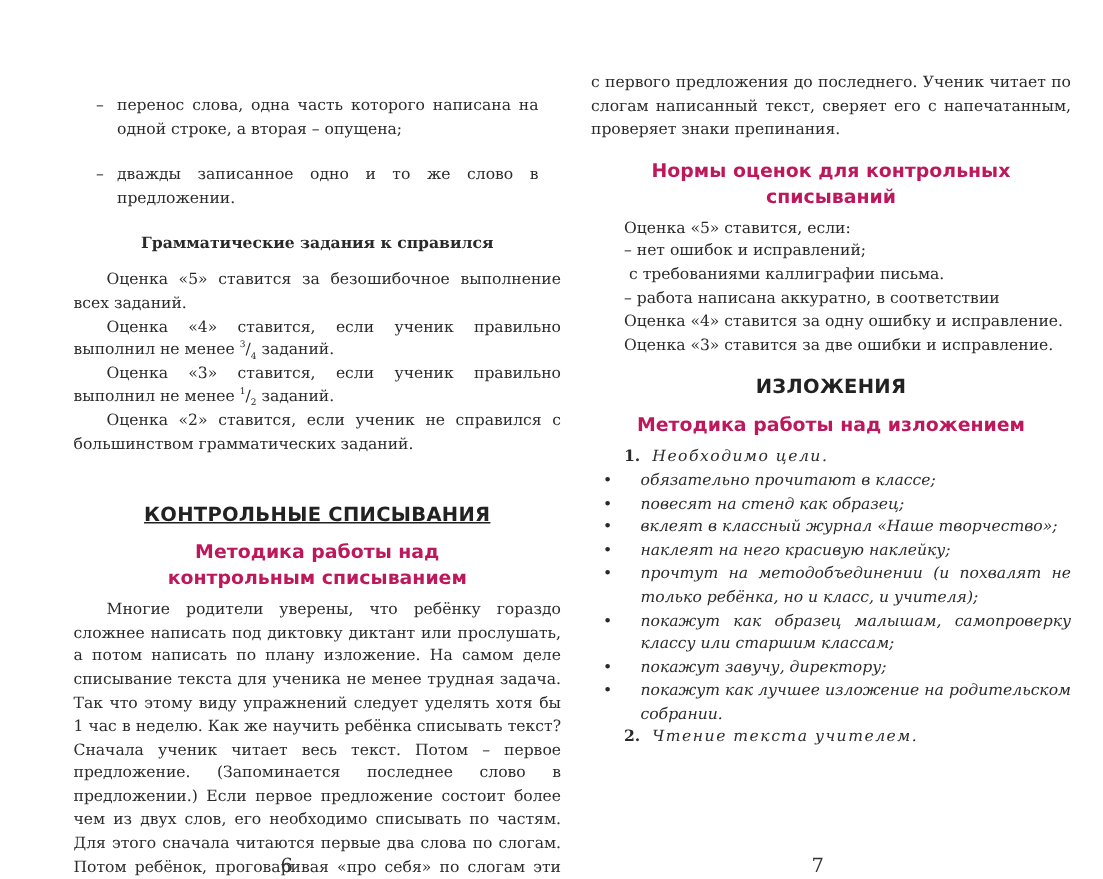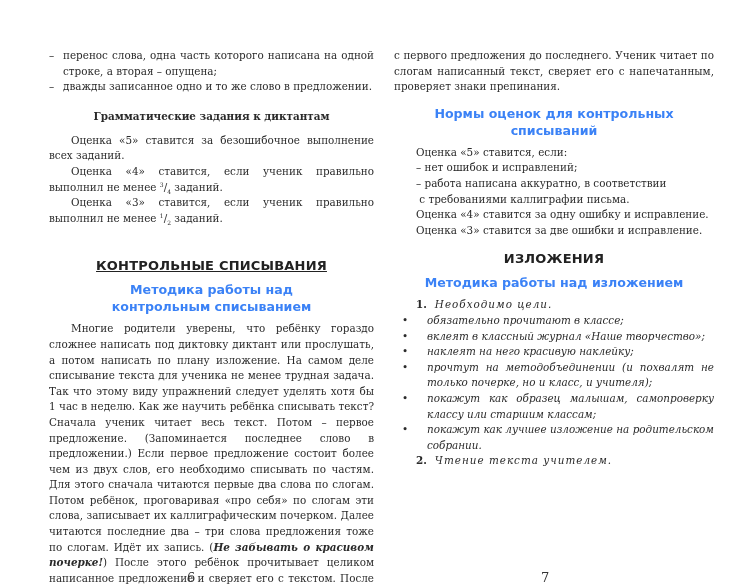--- a/index.html
+++ b/index.html
@@ -3,73 +3,76 @@
 <meta charset="utf-8">
 <style>
   html, body { margin:0; padding:0; background:#ffffff; }
   body { width:735px; height:586px; position:relative; overflow:hidden;
          font-family:"DejaVu Serif", "Liberation Serif", serif; color:#2a2a2a; }
   .page { position:absolute; top:48px; }
   .page.left { left:49px; width:325px; }
   .page.right { left:394px; width:320px; }
   .p { font-size:10.4px; line-height:15.6px; margin:0; text-align:justify; text-align-last:auto; }
   .indent { text-indent:22px; }
-  .dash { position:relative; padding-left:14px; font-size:10.4px; line-height:15.6px; text-align:justify; margin:0; }
+  .dash { position:relative; padding-left:14px; font-size:10.4px; line-height:15.6px; text-align:justify; margin:15px; }
   .dash::before { content:"–"; position:absolute; left:0; }
   .h3 { font-family:"DejaVu Serif", serif; font-weight:bold; font-size:10.4px; text-align:center; margin:8px 0 10px; line-height:14px; }
   .h1 { font-family:"DejaVu Sans", sans-serif; font-weight:bold; font-size:13px; text-align:center; margin:8px 0 6px; line-height:18px; color:#222; letter-spacing:0.2px; }
-  .h2 { font-family:"DejaVu Sans", sans-serif; font-weight:bold; font-size:12.6px; text-align:center; margin:4px 0 6px; line-height:17px; color:#3b82f6; }
+  .h2 { font-family:"DejaVu Sans", sans-serif; font-weight:bold; font-size:12.6px; text-align:center; margin:4px 0 6px; line-height:17px; color:#be185d; }
   .bullet { position:relative; padding-left:33px; font-size:10.4px; line-height:15.6px; text-align:justify; margin:0;font-style:italic; }
   .bullet::before { content:"•"; position:absolute; left:8px; }
   .num { padding-left:22px; font-size:10.4px; line-height:15.6px; margin:0; }
   .num b { font-weight:bold; margin-right:8px; }
   .num i { letter-spacing:1px; }
   .pagenum { position:absolute; top:570px; font-size:13px; font-family:"DejaVu Serif", serif; color:#333; }
   sup, sub { font-size:6px; line-height:0; }
   .frac { white-space:nowrap; }
 </style>
 </head>
 <body>
 
 <div class="page left">
   <p class="dash">перенос слова, одна часть которого написана на одной строке, а вторая – опущена;</p>
   <p class="dash">дважды записанное одно и то же слово в предложении.</p>
 
-  <div class="h3" style="margin-top:14px;">Грамматические задания к диктантам</div>
+  <div class="h3" style="margin-top:14px;">Грамматические задания к справился</div>
 
   <p class="p indent">Оценка «5» ставится за безошибочное выполнение всех заданий.</p>
   <p class="p indent"><span>Оценка «4» ставится, если ученик правильно выполнил не менее </span><span class="frac"><sup>3</sup>/<sub>4</sub></span><span> заданий.</span></p>
   <p class="p indent"><span>Оценка «3» ставится, если ученик правильно выполнил не менее </span><span class="frac"><sup>1</sup>/<sub>2</sub></span><span> заданий.</span></p>
+  <p class="p indent">Оценка «2» ставится, если ученик не справился с большинством грамматических заданий.</p>
 
   <div class="h1" style="margin-top:31px;text-decoration:underline;">КОНТРОЛЬНЫЕ СПИСЫВАНИЯ</div>
   <div class="h2" style="padding:0 30px;">Методика работы над  контрольным списыванием</div>
 
   <p class="p indent"><span>Многие родители уверены, что ребёнку гораздо сложнее написать под диктовку диктант или прослушать, а потом написать по плану изложение. На самом деле списывание текста для ученика не менее трудная задача. Так что этому виду упражнений следует уделять хотя бы 1 час в неделю. Как же научить ребёнка списывать текст? Сначала ученик читает весь текст. Потом – первое предложение. (Запоминается последнее слово в предложении.)  Если первое предложение состоит более чем из двух слов, его необходимо списывать по частям. Для этого сначала читаются первые два слова по слогам. Потом ребёнок, проговаривая «про себя» по слогам эти слова, записывает их каллиграфическим почерком. Далее читаются последние два – три слова предложения тоже по слогам. Идёт их запись. (</span><i><b style="font-weight:600">Не забывать о красивом почерке!</b></i><span>) После этого ребёнок прочитывает целиком написанное предложение и сверяет его с текстом. После списывания всего текста нужно провести самопроверку,</span></p>
 </div>
 <div class="pagenum" style="left:187px;">6</div>
 
 <div class="page right">
   <p class="p">с первого предложения до последнего. Ученик читает по слогам написанный текст, сверяет его с напечатанным, проверяет знаки препинания.</p>
 
   <div class="h2" style="margin-top:10px;">Нормы оценок для контрольных списываний</div>
 
   <p class="p indent">Оценка «5» ставится, если:</p>
   <p class="p indent">– нет ошибок и исправлений;</p>
+  <p class="p indent" style="white-space:pre;"> с требованиями каллиграфии письма.</p>
   <p class="p indent">– работа написана аккуратно, в соответствии</p>
-  <p class="p indent" style="white-space:pre;"> с требованиями каллиграфии письма.</p>
   <p class="p indent">Оценка «4» ставится за одну ошибку и исправление.</p>
   <p class="p indent">Оценка «3» ставится за две ошибки и исправление.</p>
 
   <div class="h1" style="margin-top:12px;">ИЗЛОЖЕНИЯ</div>
   <div class="h2">Методика работы над изложением</div>
 
   <p class="num"><b>1.</b><i>Необходимо цели.</i></p>
   <p class="bullet">обязательно прочитают в классе;</p>
+  <p class="bullet">повесят на стенд как образец;</p>
   <p class="bullet">вклеят в классный журнал «Наше творчество»;</p>
   <p class="bullet">наклеят на него красивую наклейку;</p>
-  <p class="bullet">прочтут на методобъединении (и похвалят не только почерке, но и класс, и учителя);</p>
+  <p class="bullet">прочтут на методобъединении (и похвалят не только ребёнка, но и класс, и учителя);</p>
   <p class="bullet">покажут как образец малышам, самопроверку классу или старшим классам;</p>
+  <p class="bullet">покажут завучу, директору;</p>
   <p class="bullet">покажут как лучшее изложение на родительском собрании.</p>
 
   <p class="num"><b>2.</b><i>Чтение текста учителем.</i></p>
 
 </div>
 <div class="pagenum" style="left:541px;">7</div>
 
 </body></html>

